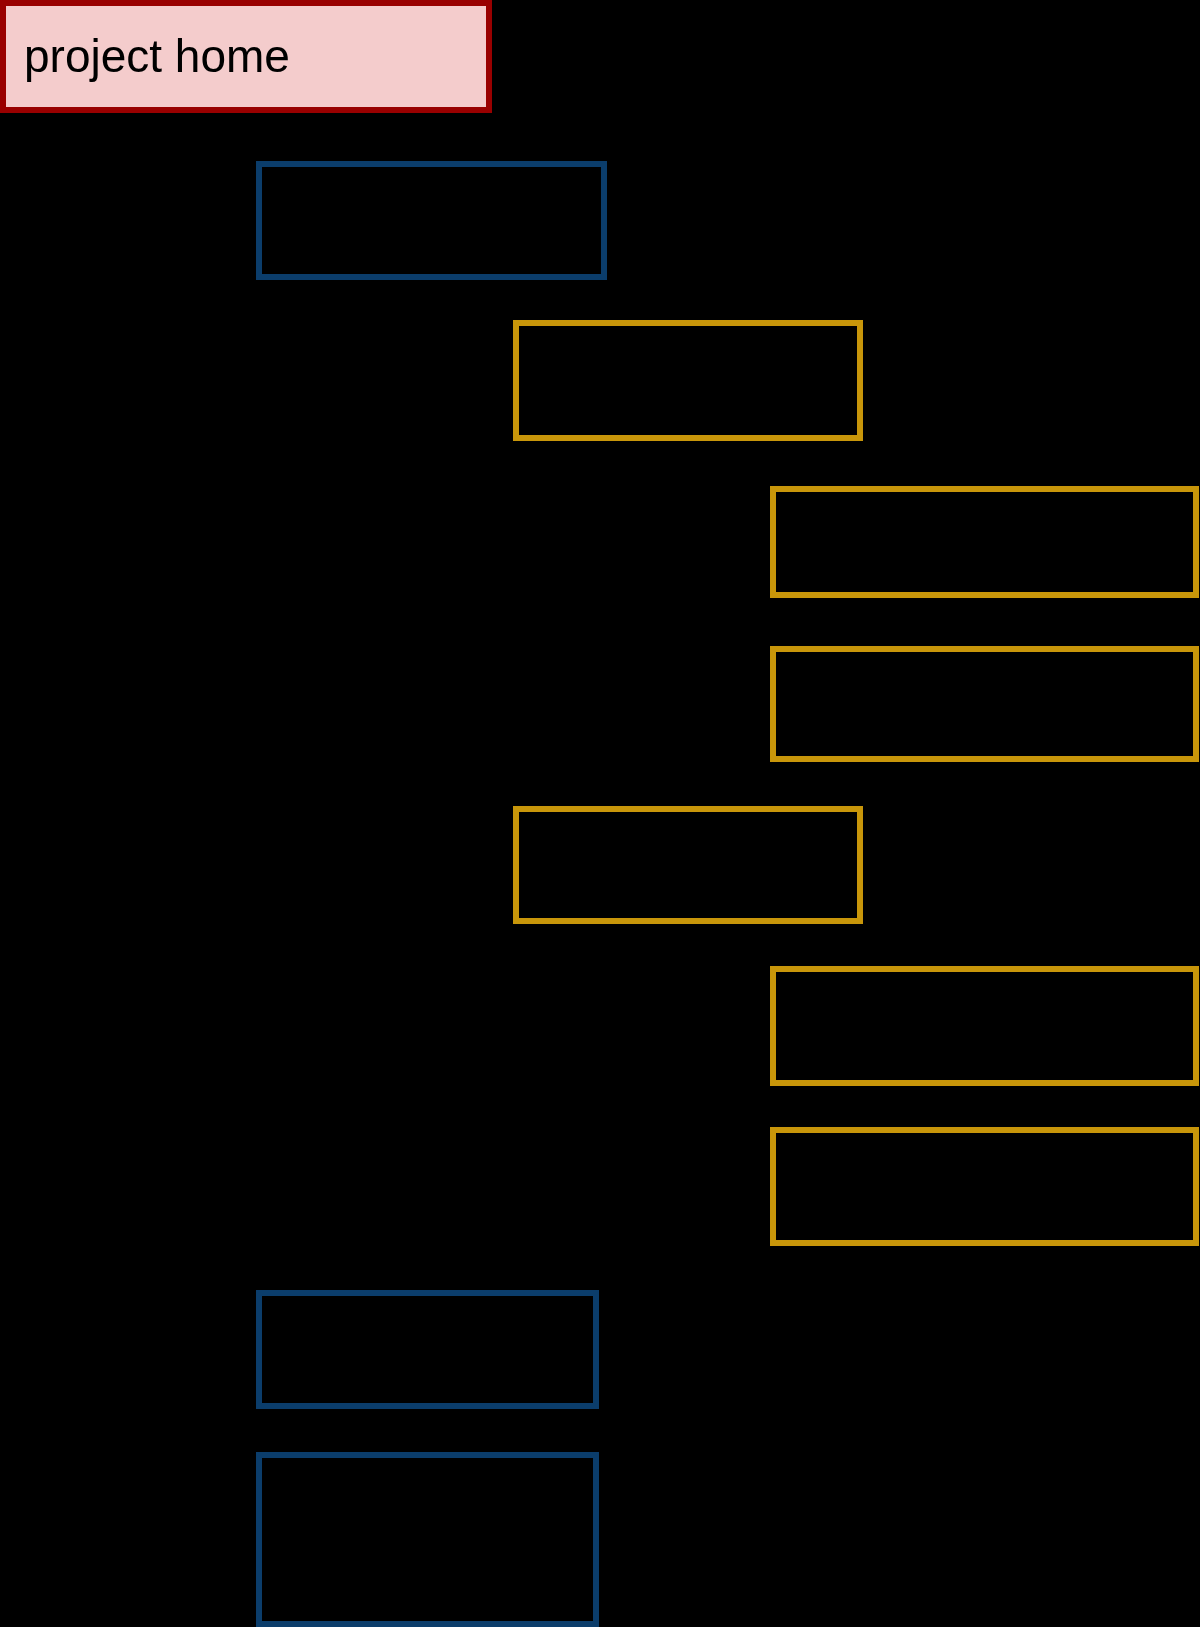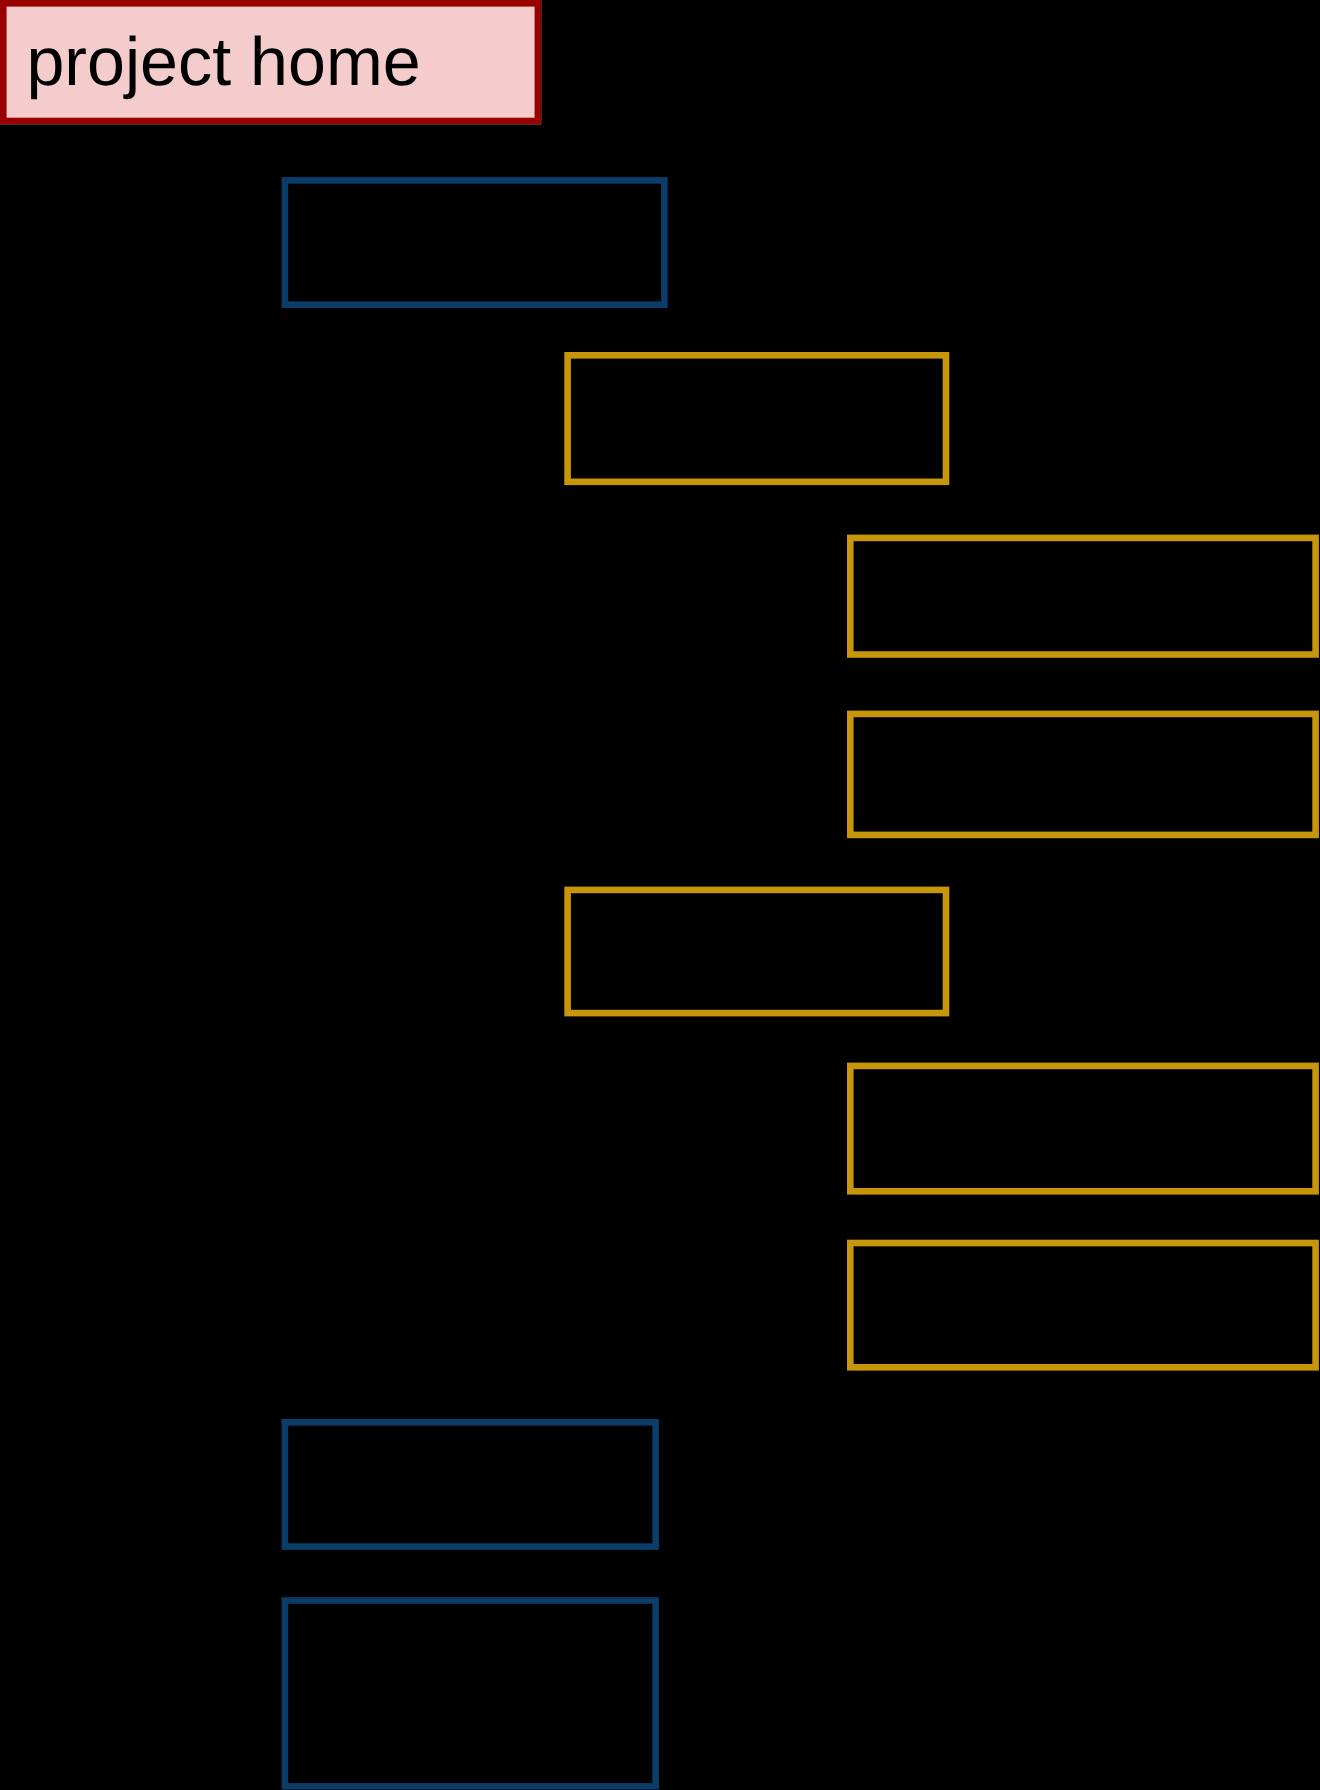--- a/index.html
+++ b/index.html
@@ -33,21 +33,21 @@
     white-space: pre-wrap;
     word-break: break-word;
   }
   
   .node.root {
     border: 6px solid #990000;
     background: #f4cccc;
     color: #000000;
   }
   .node.root .node-label {
-    font-size: 62px;
+    font-size: 46px;
     padding: 0 18px;
   }
   
   .node.lvl1 {
     border: 6px solid #0b3d6b;
     background: transparent;
     color: #000000;
   }
   .node.lvl1 .node-label {
     font-size: 26px;

